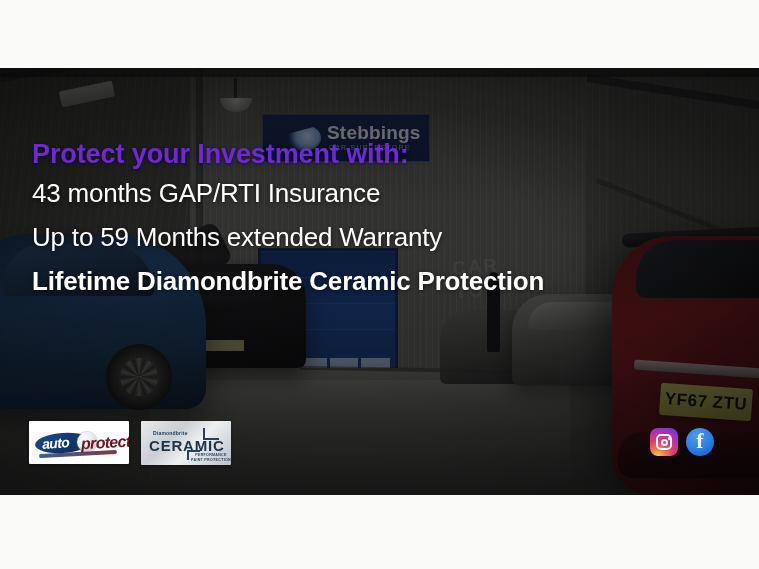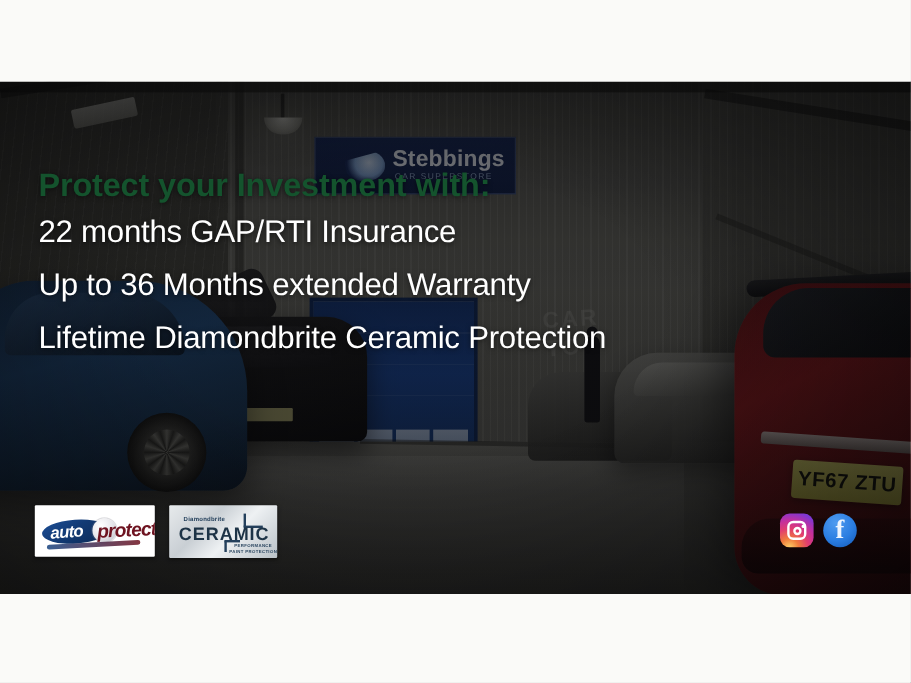--- a/index.html
+++ b/index.html
@@ -136,25 +136,25 @@
   .car-red-bumper{position:absolute;left:618px;top:364px;width:160px;height:46px;
     background:linear-gradient(180deg,#4a0d10,#250608);border-radius:24px 0 0 14px;}
 
   
   .darken{position:absolute;inset:0;background:
       linear-gradient(180deg,rgba(8,8,10,.62) 0%,rgba(8,8,10,.50) 40%,rgba(8,8,10,.58) 100%);}
   .vignette{position:absolute;inset:0;background:radial-gradient(ellipse at 45% 45%,rgba(0,0,0,0) 35%,rgba(0,0,0,.55) 100%);}
 
   
   .copy{position:absolute;left:32px;top:141px;z-index:30;}
-  .headline{font-size:27px;font-weight:700;color:#14532d;line-height:1;margin:0 0 12px 0;
+  .headline{font-size:27px;font-weight:700;color:#6d28d9;line-height:1;margin:0 0 12px 0;
     text-shadow:0 1px 4px rgba(0,0,0,.55);letter-spacing:-.1px;}
   .bullet{font-size:26px;font-weight:400;color:#ffffff;line-height:1;margin:0 0 18px 0;
     text-shadow:0 1px 4px rgba(0,0,0,.55);letter-spacing:-.2px;}
-  .bullet:last-child{margin-bottom:0;}
+  .bullet:last-child{margin-bottom:0;font-weight:bold;}
 
   
   .logos{position:absolute;left:29px;top:421px;z-index:30;display:flex;gap:12px;align-items:flex-start;}
   .logo-box{background:#ffffff;border-radius:1px;box-shadow:0 1px 3px rgba(0,0,0,.4);}
   .logo-ap{width:100px;height:43px;position:relative;overflow:hidden;}
   .ap-swoosh{position:absolute;left:6px;top:12px;width:56px;height:20px;border-radius:50%;
     background:linear-gradient(150deg,#1d4e96 0%,#123a74 45%,#0d2a55 100%);transform:rotate(-4deg);}
   .ap-auto{position:absolute;left:13px;top:14px;font-size:14px;font-weight:700;font-style:italic;color:#ffffff;
     letter-spacing:-.6px;transform:rotate(-4deg);}
   .ap-ball{position:absolute;left:48px;top:11px;width:20px;height:20px;border-radius:50%;
@@ -259,22 +259,22 @@
       <span>YF67 ZTU</span>
     </div>
     <div class="car-red-bumper"></div>
 
     <div class="darken"></div>
     <div class="vignette"></div>
   </div>
 
   <div class="copy">
     <div class="headline">Protect your Investment with:</div>
-    <div class="bullet">22 months GAP/RTI Insurance</div>
-    <div class="bullet">Up to 36 Months extended Warranty</div>
+    <div class="bullet">43 months GAP/RTI Insurance</div>
+    <div class="bullet">Up to 59 Months extended Warranty</div>
     <div class="bullet">Lifetime Diamondbrite Ceramic Protection</div>
   </div>
 
   <div class="logos">
     <div class="logo-box logo-ap">
       <div class="ap-swoosh"></div>
       <div class="ap-auto">auto</div>
       <div class="ap-ball"></div>
       <div class="ap-protect">protect</div>
       <div class="ap-under"></div>

